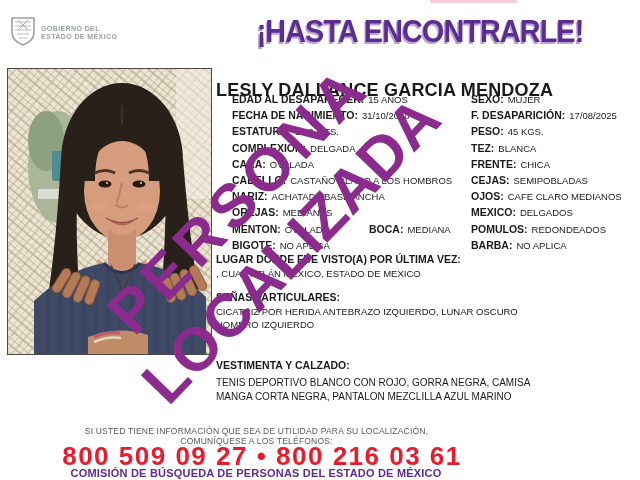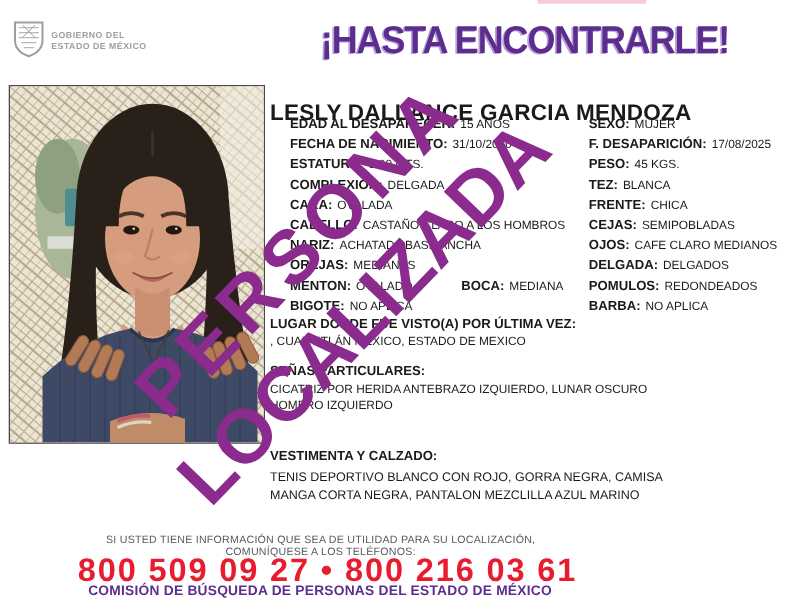--- a/index.html
+++ b/index.html
@@ -221,21 +221,21 @@
       </div>
       <div class="frow">
         <span class="flabel">CEJAS:</span>
         <span class="fvalue">SEMIPOBLADAS</span>
       </div>
       <div class="frow">
         <span class="flabel">OJOS:</span>
         <span class="fvalue">CAFE CLARO MEDIANOS</span>
       </div>
       <div class="frow">
-        <span class="flabel">DELGADA:</span>
+        <span class="flabel">MEXICO:</span>
         <span class="fvalue">DELGADOS</span>
       </div>
       <div class="frow">
         <span class="flabel">POMULOS:</span>
         <span class="fvalue">REDONDEADOS</span>
       </div>
       <div class="frow">
         <span class="flabel">BARBA:</span>
         <span class="fvalue">NO APLICA</span>
       </div>

